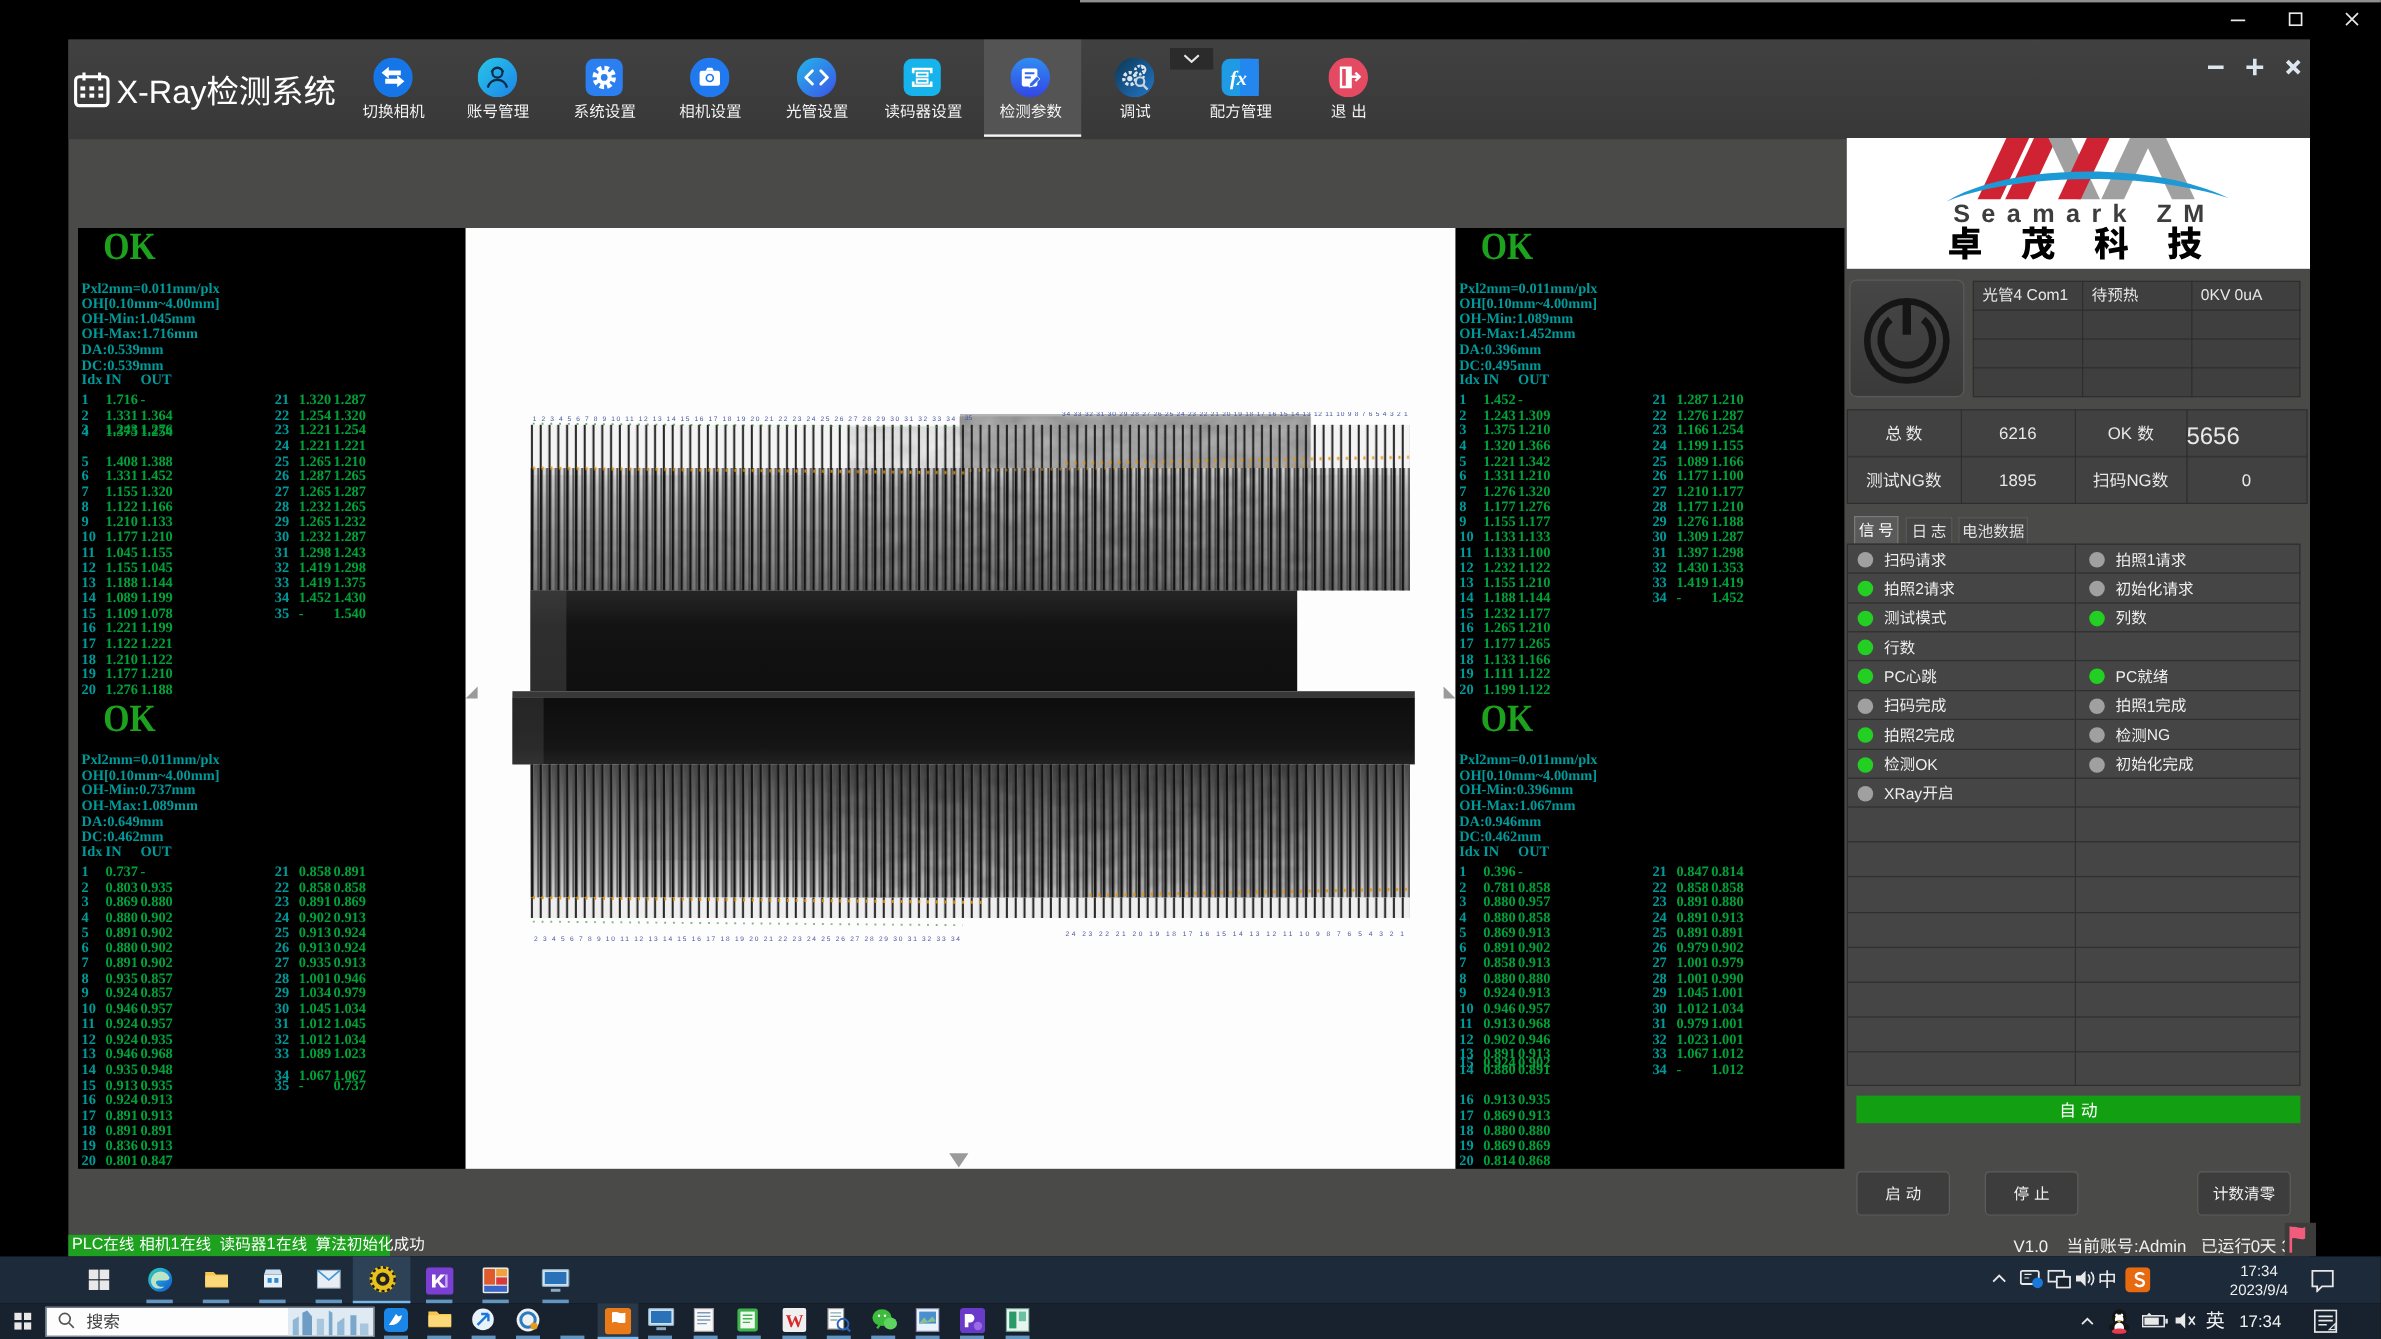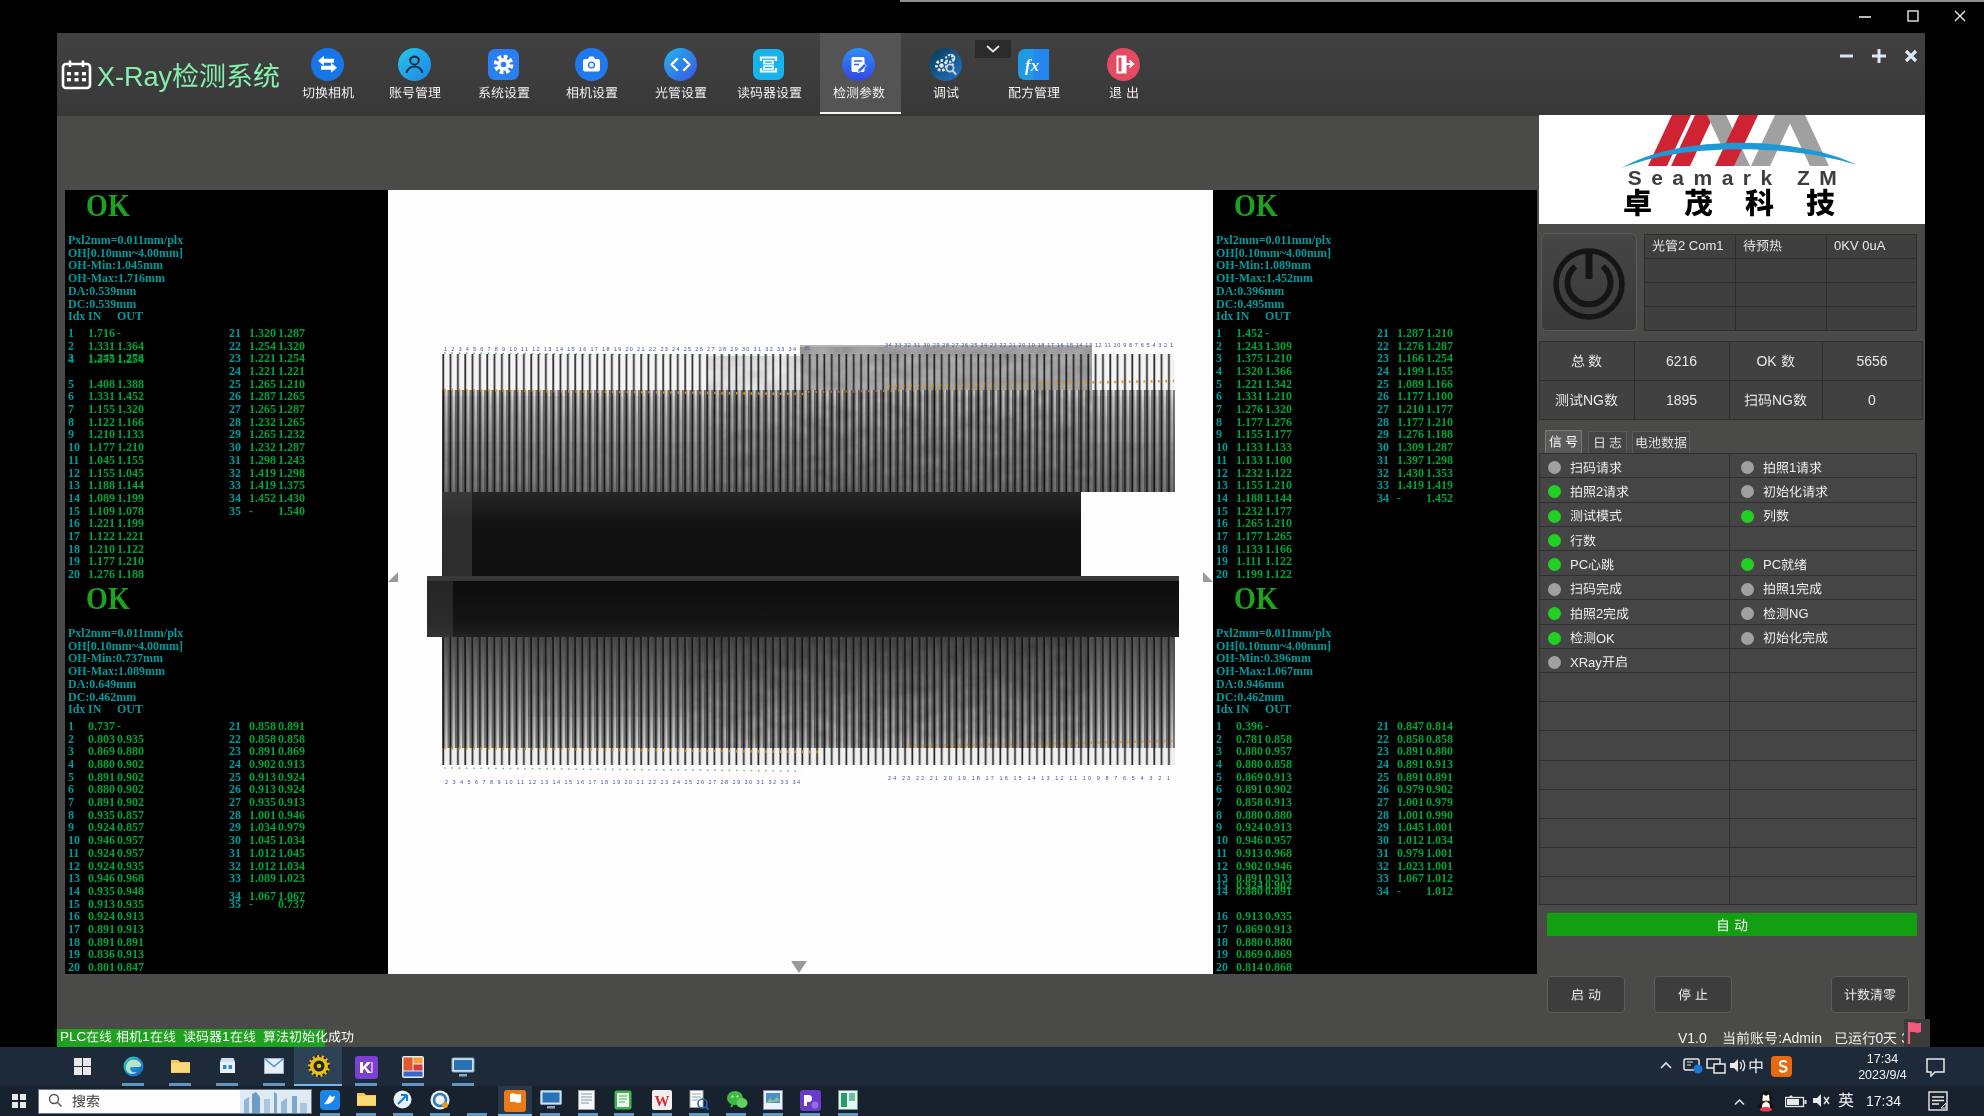--- a/index.html
+++ b/index.html
@@ -312,21 +312,21 @@
       <g fill="#fff">
             <rect x="6" y="13" width="4" height="3.4"></rect>
             <rect x="13.5" y="13" width="4" height="3.4"></rect>
             <rect x="21" y="13" width="4" height="3.4"></rect>
       <rect x="6" y="19" width="4" height="3.4"></rect>
             <rect x="13.5" y="19" width="4" height="3.4"></rect>
             <rect x="21" y="19" width="4" height="3.4"></rect>
           </g>
         </svg>
     </div>
-    <div style="position:absolute;left:40px;top:29px;color:#86efac;font-size:27px"><span>X-Ray</span><svg class="c" style="width:27px;height:27px" viewBox="0 0 1000 1000">
+    <div style="position:absolute;left:40px;top:29px;color:#ffffff;font-size:27px"><span>X-Ray</span><svg class="c" style="width:27px;height:27px" viewBox="0 0 1000 1000">
           <use href="#u68C0"></use>
         </svg><svg class="c" style="width:27px;height:27px" viewBox="0 0 1000 1000">
           <use href="#u6D4B"></use>
         </svg><svg class="c" style="width:27px;height:27px" viewBox="0 0 1000 1000">
           <use href="#u7CFB"></use>
         </svg><svg class="c" style="width:27px;height:27px" viewBox="0 0 1000 1000">
           <use href="#u7EDF"></use>
         </svg></div>
 
     <div style="position:absolute;left:8px;top:157px;width:323px;height:784px;background:#000"></div>
@@ -638,21 +638,21 @@
   <div style="position:absolute;left:1644px;top:234px;width:273px;height:97px;background:#3f3f3f;border:1px solid #2e2e2e"></div>
   <div style="position:absolute;left:1735px;top:234px;width:1px;height:97px;background:#2e2e2e"></div>
   <div style="position:absolute;left:1826px;top:234px;width:1px;height:97px;background:#2e2e2e"></div>
   <div style="position:absolute;left:1644px;top:258px;width:273px;height:1px;background:#2e2e2e"></div>
   <div style="position:absolute;left:1644px;top:282px;width:273px;height:1px;background:#2e2e2e"></div>
   <div style="position:absolute;left:1644px;top:306px;width:273px;height:1px;background:#2e2e2e"></div>
   <div class="tcell" style="left:1652px;top:238px"><svg class="c" style="width:13px;height:13px" viewBox="0 0 1000 1000">
         <use href="#u5149"></use>
       </svg><svg class="c" style="width:13px;height:13px" viewBox="0 0 1000 1000">
         <use href="#u7BA1"></use>
-      </svg><span>2 Com1</span></div>
+      </svg><span>4 Com1</span></div>
   <div class="tcell" style="left:1743px;top:238px"><svg class="c" style="width:13px;height:13px" viewBox="0 0 1000 1000">
         <use href="#u5F85"></use>
       </svg><svg class="c" style="width:13px;height:13px" viewBox="0 0 1000 1000">
         <use href="#u9884"></use>
       </svg><svg class="c" style="width:13px;height:13px" viewBox="0 0 1000 1000">
         <use href="#u70ED"></use>
       </svg></div>
   <div class="tcell" style="left:1834px;top:238px"><span>0KV 0uA</span></div>
 
   <div style="position:absolute;left:1539px;top:341px;width:384px;height:79px;background:#414141;border:1px solid #2e2e2e"></div>
@@ -662,21 +662,21 @@
   <div style="position:absolute;left:1539px;top:380px;width:384px;height:1px;background:#2e2e2e"></div>
   <div class="tcell" style="left:1539px;top:353px;width:95px;text-align:center;font-size:14px"><svg class="c" style="width:14px;height:14px" viewBox="0 0 1000 1000">
         <use href="#u603B"></use>
       </svg> <svg class="c" style="width:14px;height:14px" viewBox="0 0 1000 1000">
         <use href="#u6570"></use>
       </svg></div>
   <div class="tcell" style="left:1634px;top:353px;width:95px;text-align:center;font-size:14px">6216</div>
   <div class="tcell" style="left:1729px;top:353px;width:93px;text-align:center;font-size:14px">OK <svg class="c" style="width:14px;height:14px" viewBox="0 0 1000 1000">
         <use href="#u6570"></use>
       </svg></div>
-  <div class="tcell" style="left:1822px;top:353px;width:100px;text-align:center;font-size:14px">5656</div>
+  <div class="tcell" style="left:1822px;top:353px;width:100px;text-align:left;font-size:20px">5656</div>
   <div class="tcell" style="left:1539px;top:392px;width:95px;text-align:center;font-size:14px"><svg class="c" style="width:14px;height:14px" viewBox="0 0 1000 1000">
         <use href="#u6D4B"></use>
       </svg><svg class="c" style="width:14px;height:14px" viewBox="0 0 1000 1000">
         <use href="#u8BD5"></use>
       </svg>NG<svg class="c" style="width:14px;height:14px" viewBox="0 0 1000 1000">
         <use href="#u6570"></use>
       </svg></div>
   <div class="tcell" style="left:1634px;top:392px;width:95px;text-align:center;font-size:14px">1895</div>
   <div class="tcell" style="left:1729px;top:392px;width:93px;text-align:center;font-size:14px"><svg class="c" style="width:14px;height:14px" viewBox="0 0 1000 1000">
         <use href="#u626B"></use>

